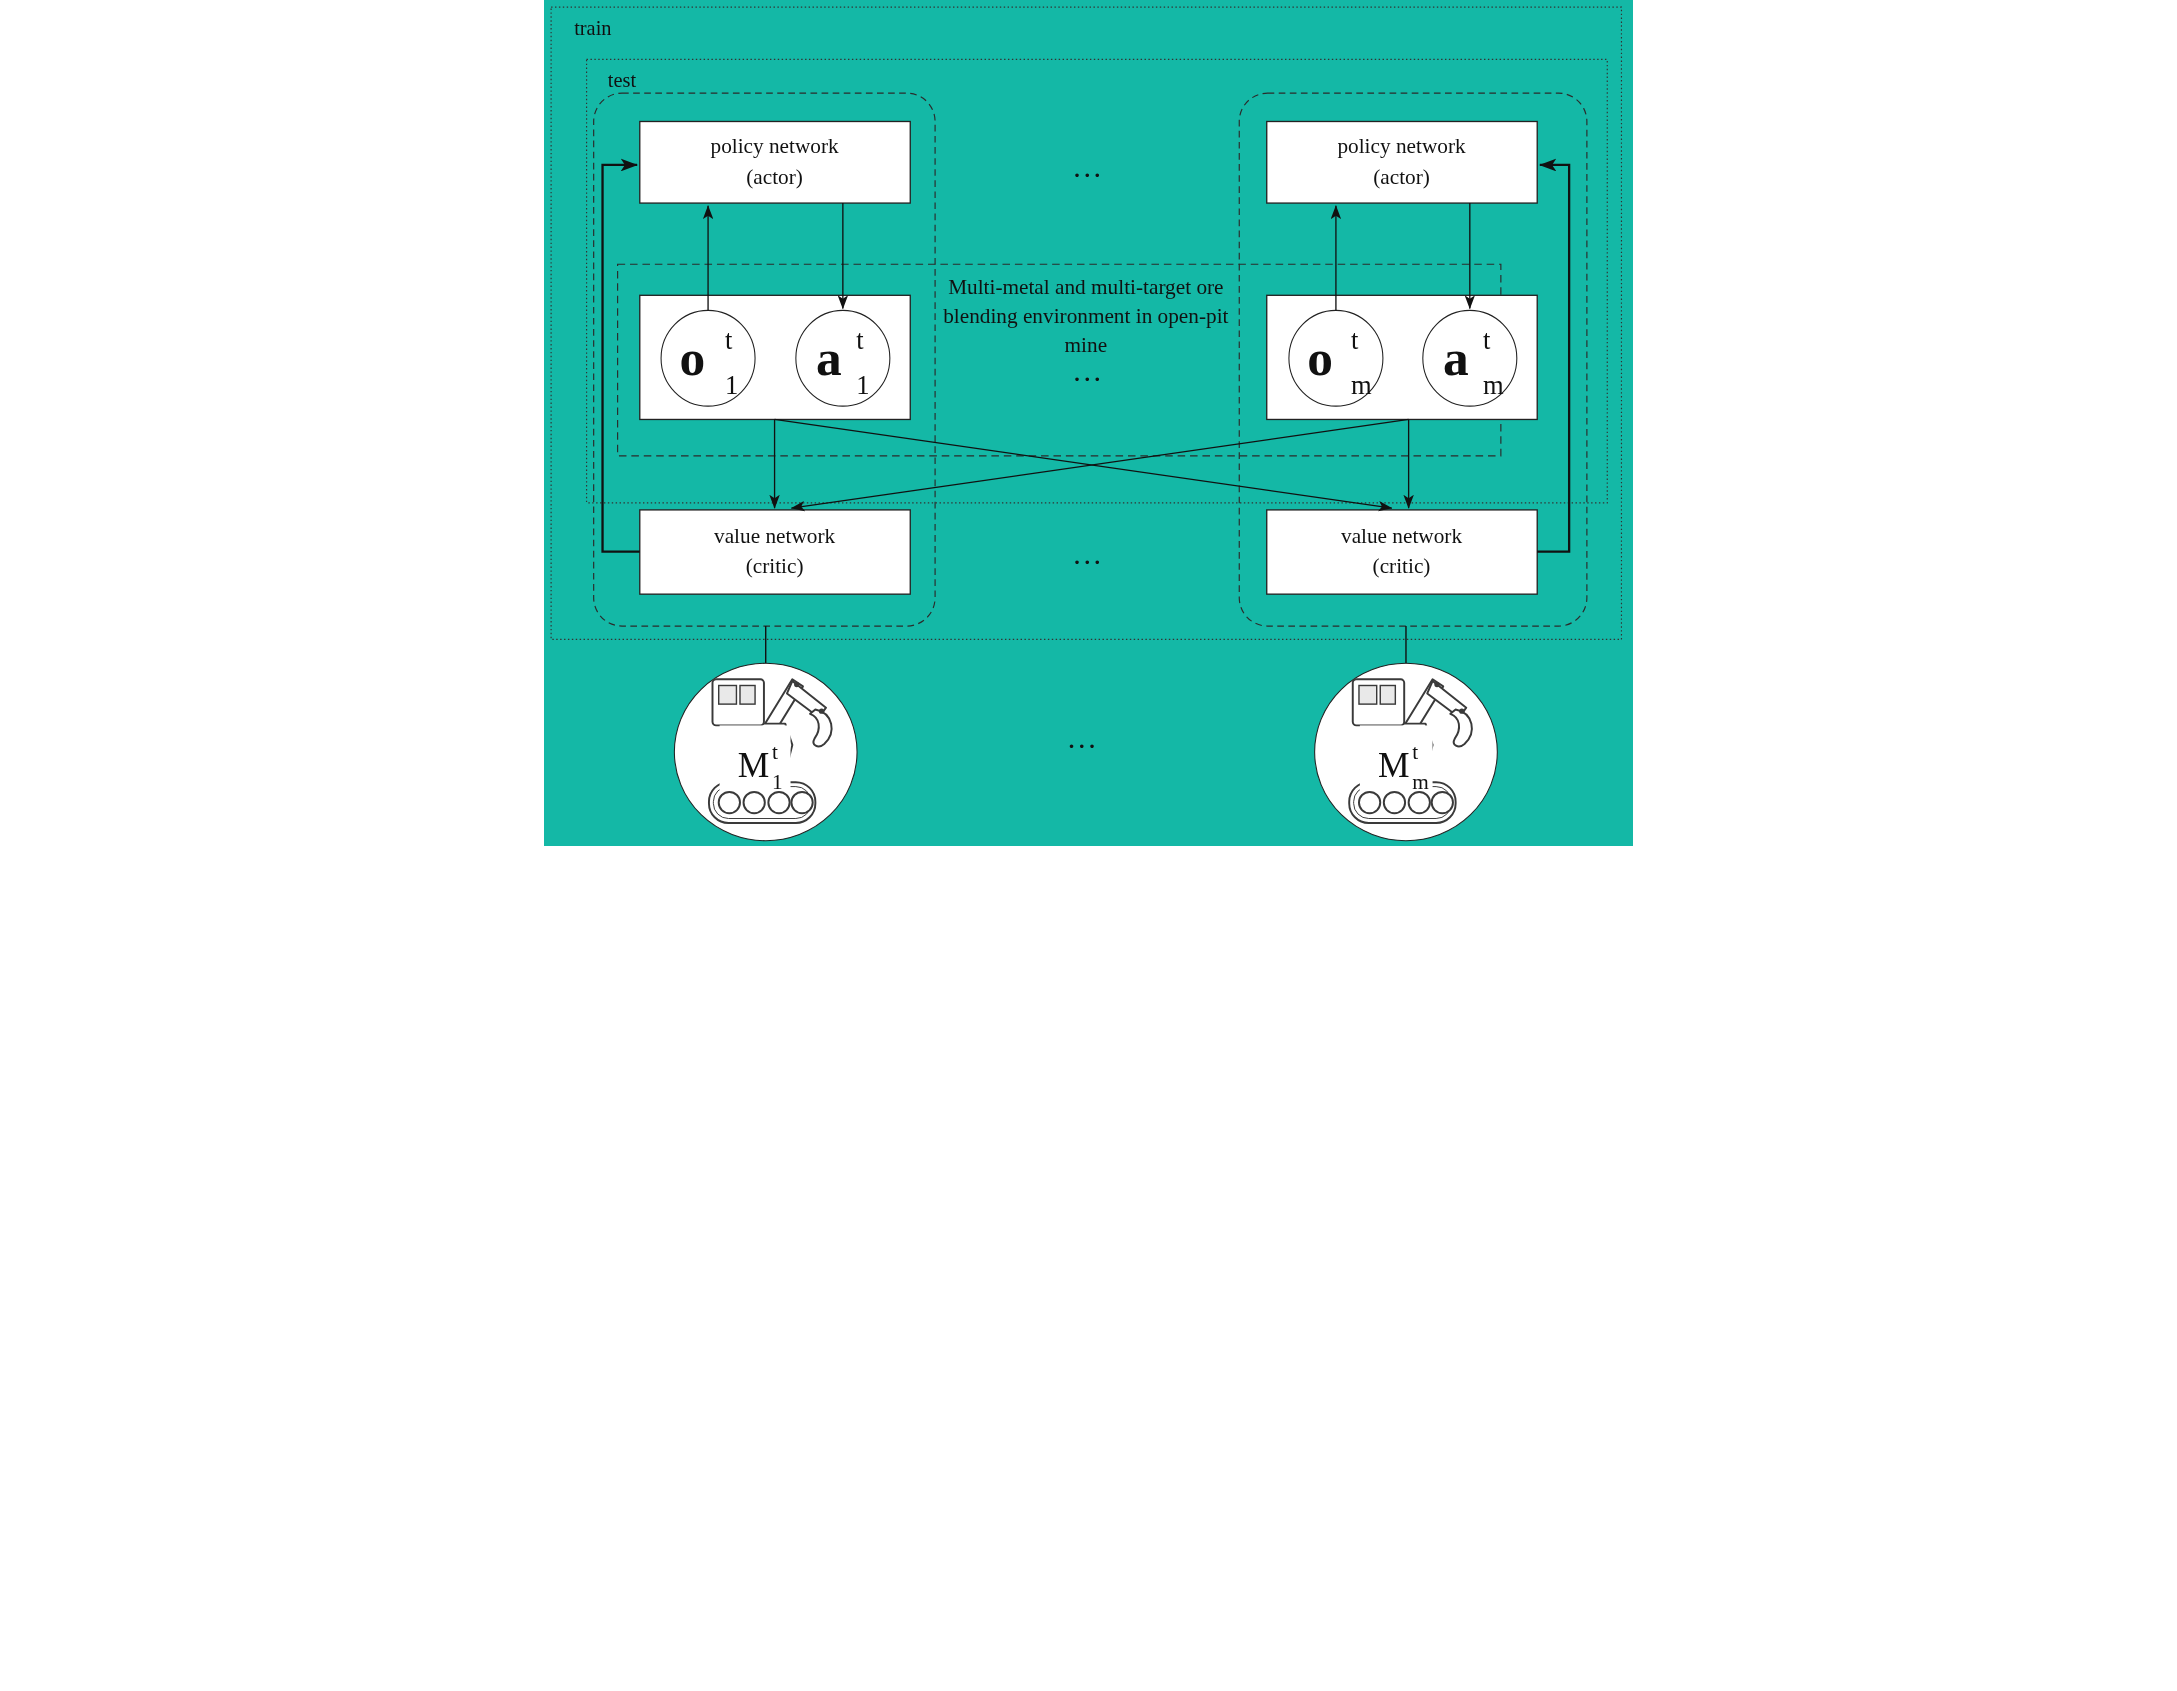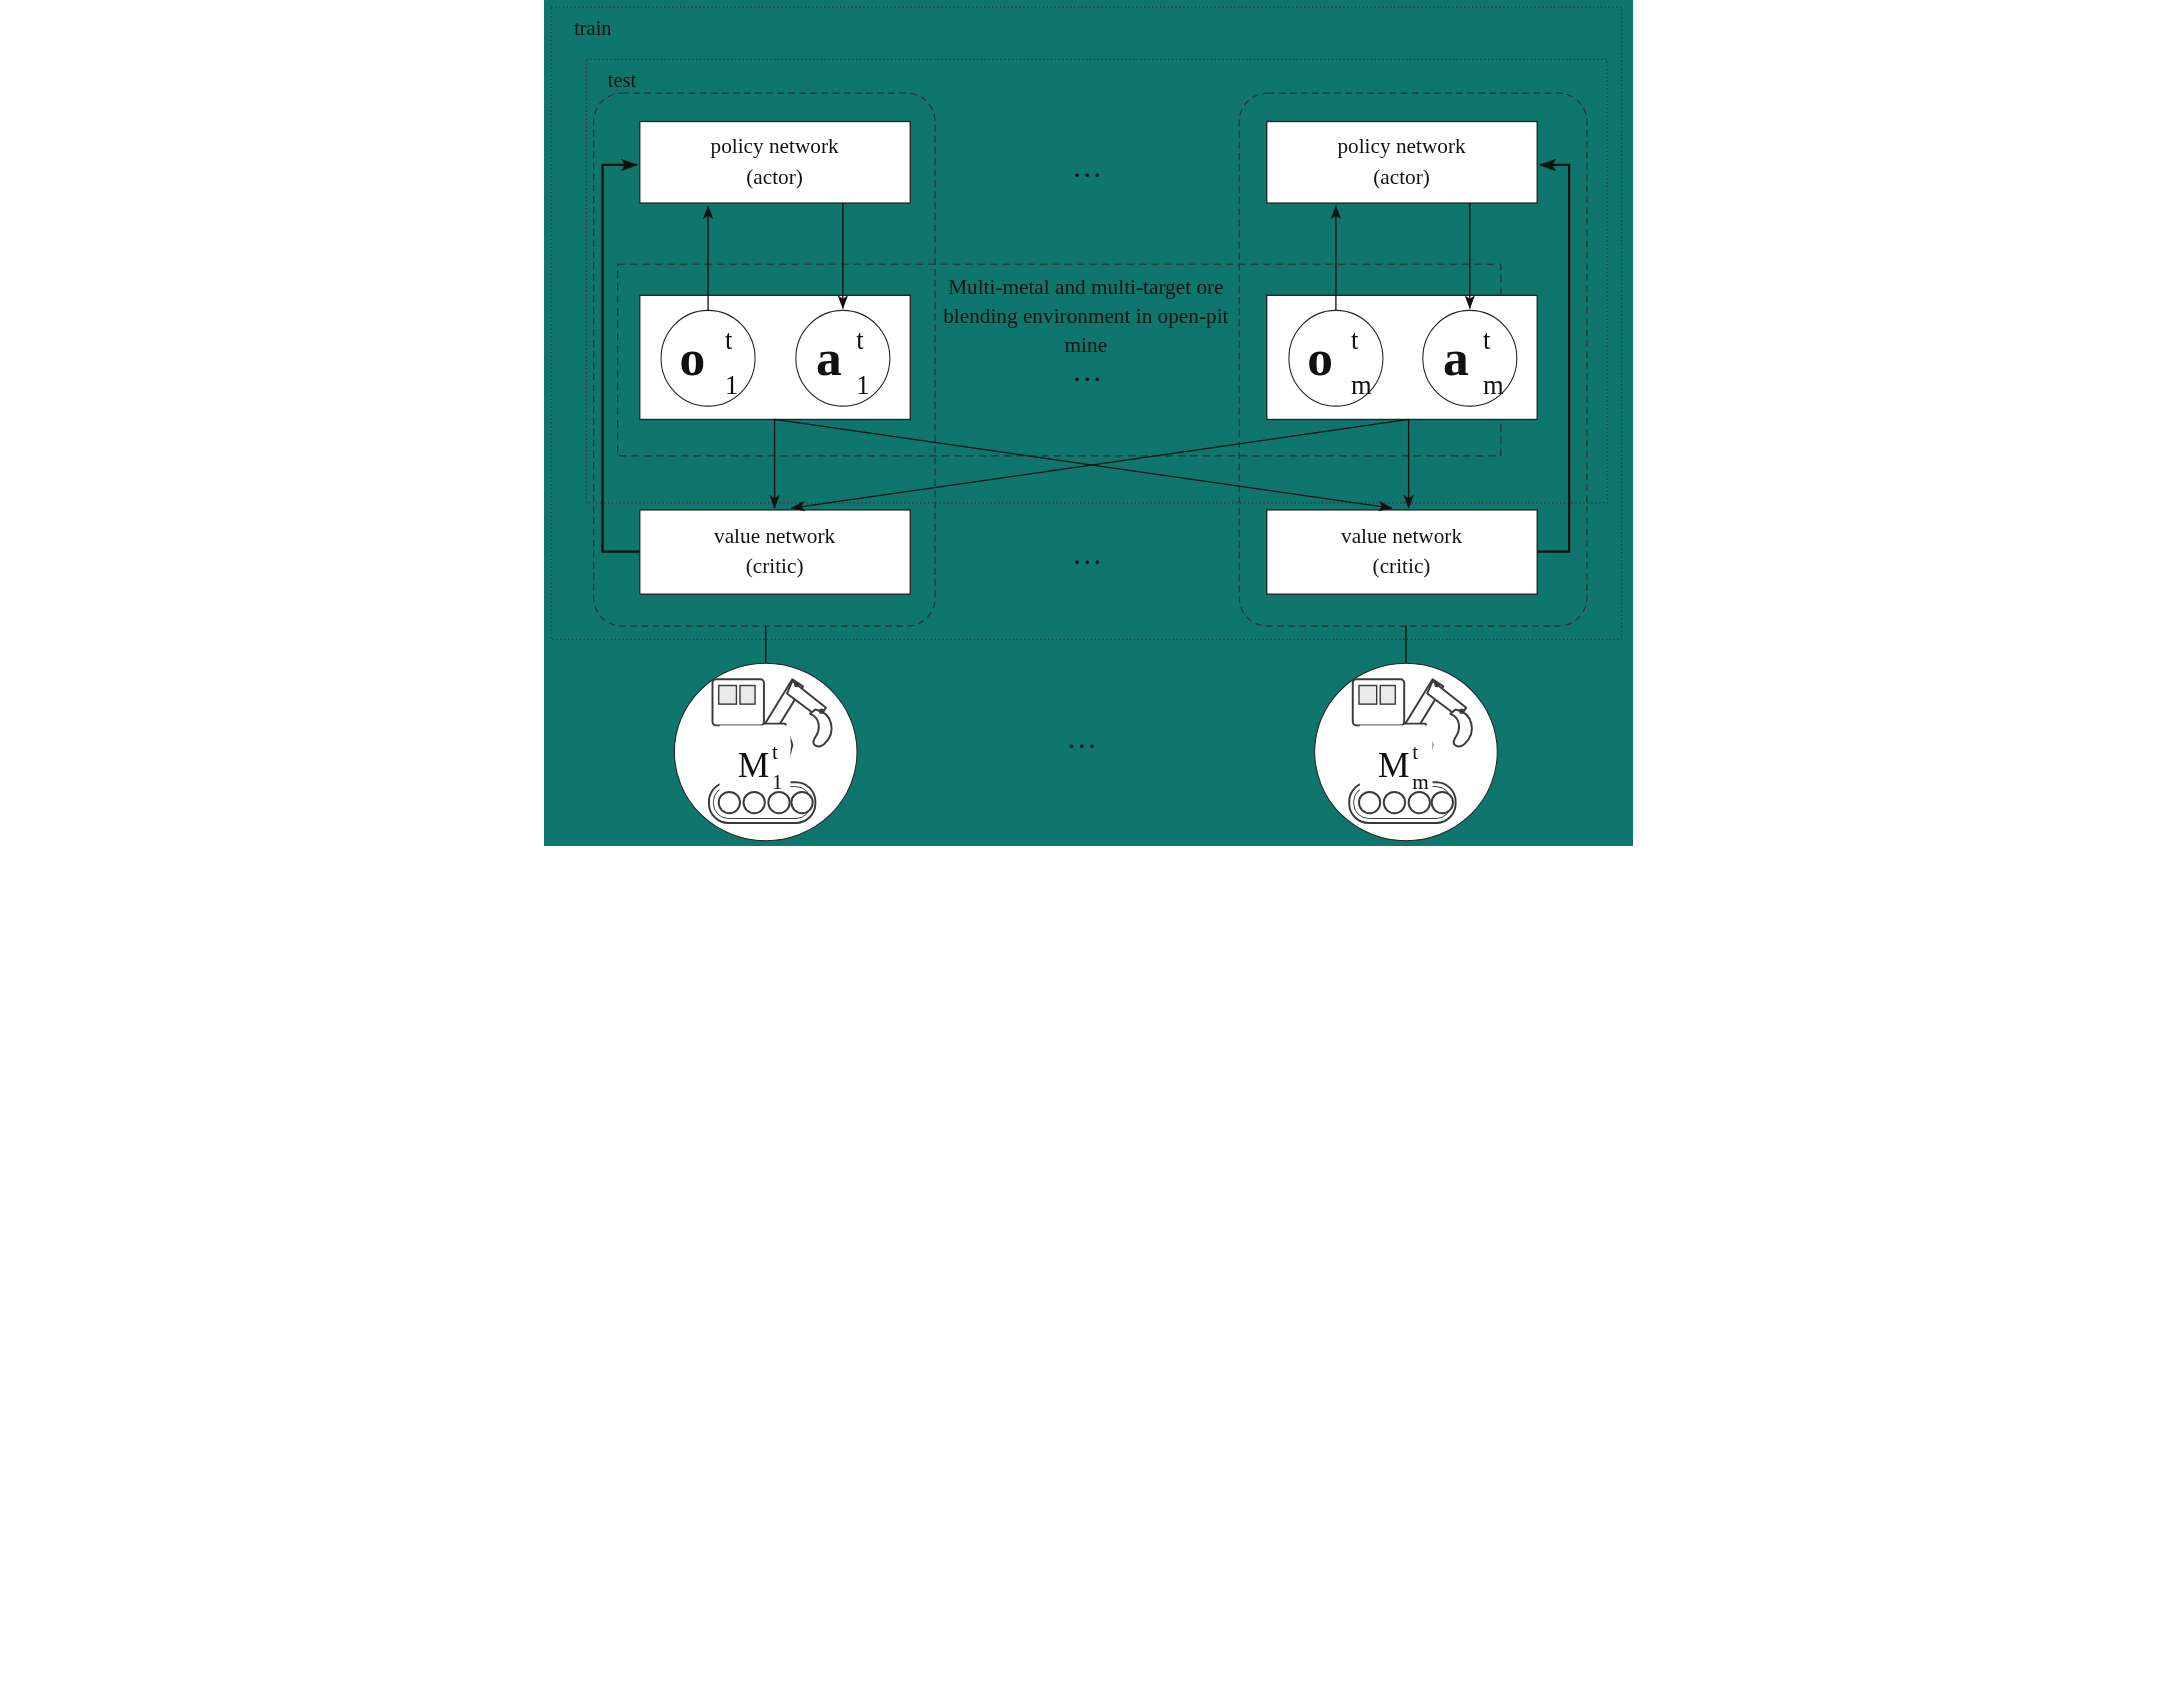--- a/index.html
+++ b/index.html
@@ -4,21 +4,21 @@
 <style>
   html, body {
     margin: 0;
     padding: 0;
     background: #ffffff;
   }
   .canvas-wrap {
     width: 1089px;
     height: 846px;
     margin: 0 auto;
-    background: #0f766e;
+    background: #14b8a6;
     text-decoration: underline;
   }
   svg {
     display: block;
     font-family: "Liberation Serif", "DejaVu Serif", serif;
   }
   .frame-dotted {
     fill: none;
     stroke: #333333;
     stroke-width: 1.3;

